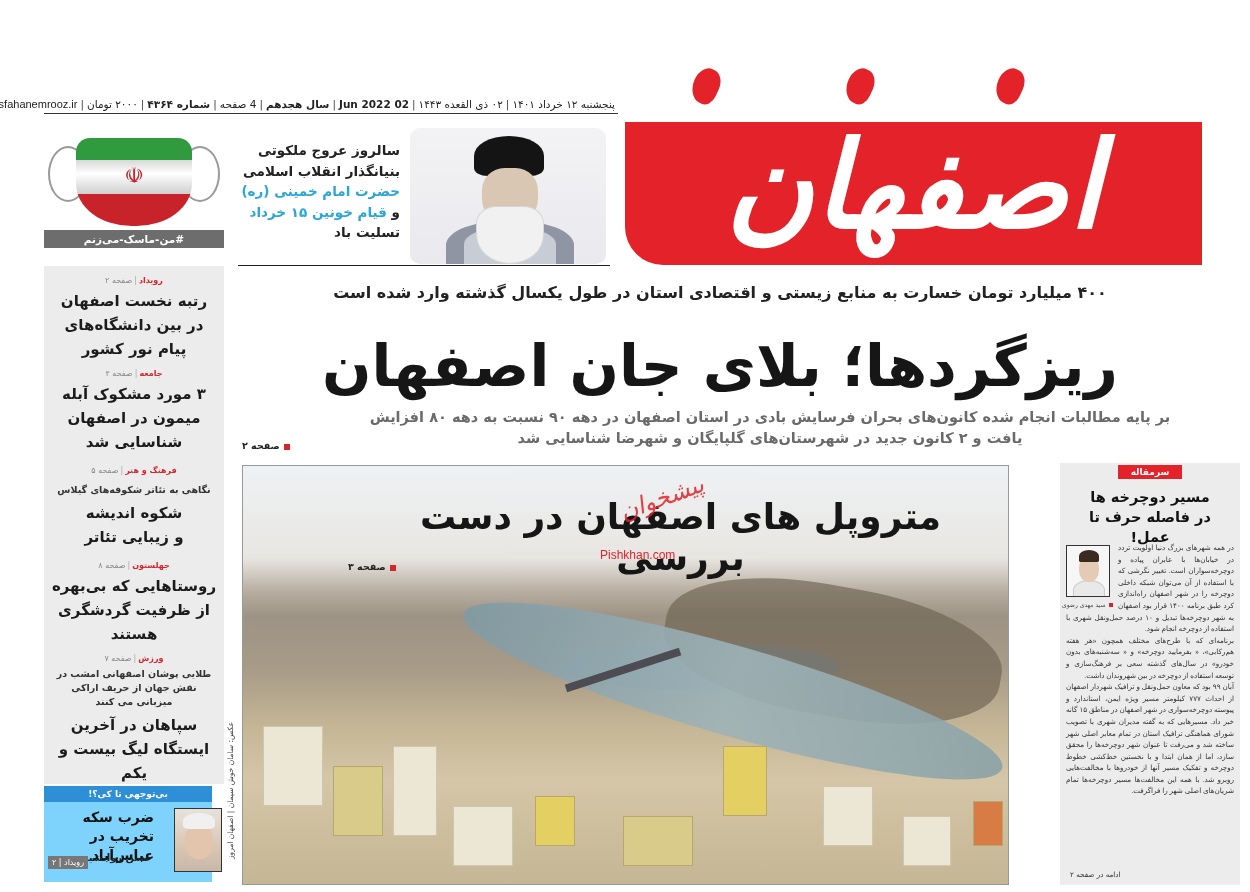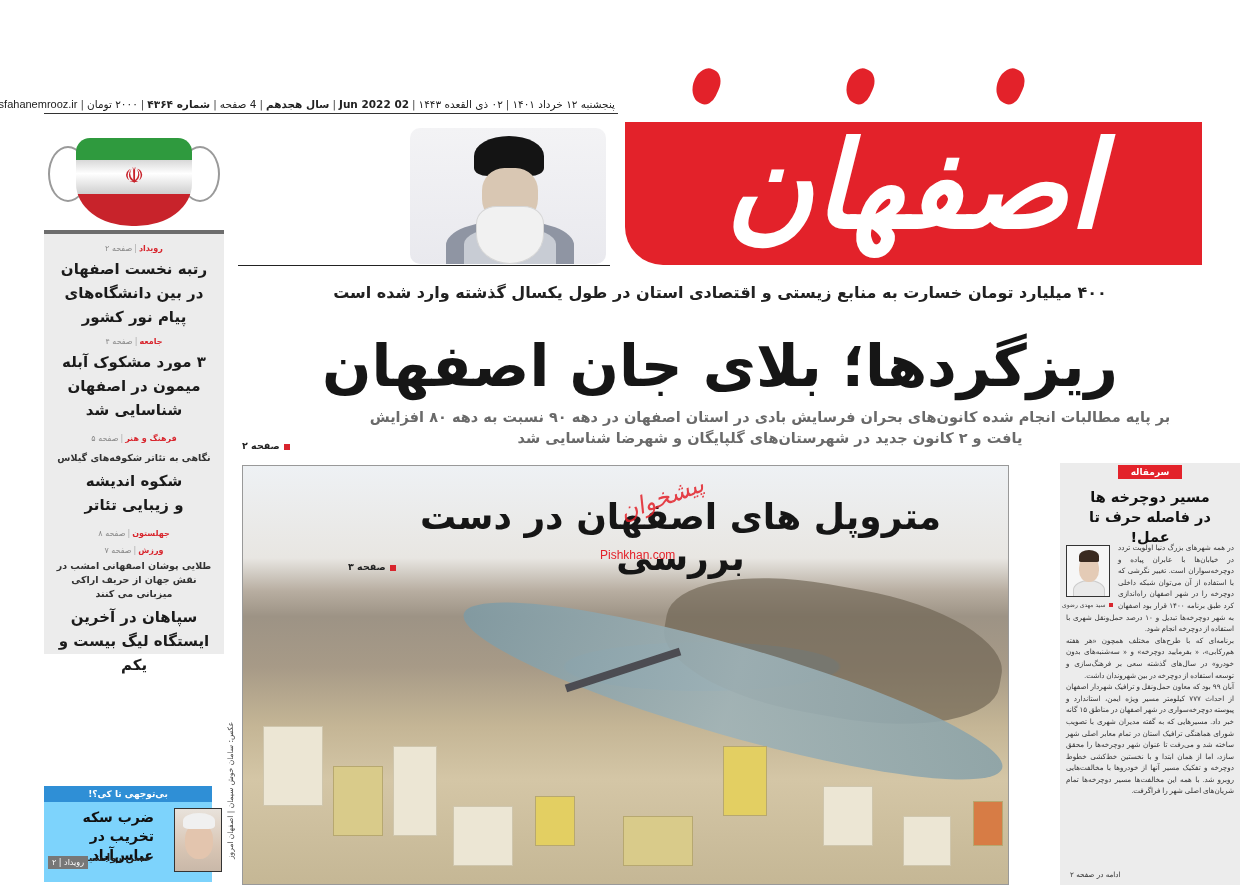--- a/index.html
+++ b/index.html
@@ -70,21 +70,21 @@
     .mask-art .w { height: 34px; background: linear-gradient(180deg,#d8d8d8,#ffffff 40%,#cfcfcf); position: relative; }
     .mask-art .rd { height: 32px; background: #c8232b; }
     .mask-art .emb { position: absolute; left: 50%; top: 2px; transform: translateX(-50%); color: #c8232b; font-size: 22px; line-height: 28px; }
 
     .hashtag {
       left: 44px; top: 230px; width: 180px; height: 18px;
       background: #6d6d6d; color: #fff; font-size: 10.5px; font-weight: bold;
       text-align: center; line-height: 18px;
     }
     .sidebar {
-      left: 44px; top: 234px; width: 180px; height: 420px;
+      left: 44px; top: 266px; width: 180px; height: 518px;
       background: #ececec;
     }
     .sb-item { text-align: center; }
     .sb-kicker { font-size: 8px; color: #888; margin-top: 8px; }
     .sb-kicker .sec { color: #d8252d; font-weight: bold; }
     .sb-kicker .bar { color: #aaa; padding: 0 2px; }
     .sb-title { font-weight: bold; font-size: 15px; line-height: 24px; color: #1b1b1b; margin-top: 4px; }
     .sb-sub { font-size: 9.5px; font-weight: bold; line-height: 14px; color: #333; margin-top: 4px; }
 
     .column-box { left: 44px; top: 786px; width: 168px; height: 96px; background: #7dd3fc; }
@@ -188,20 +188,27 @@
 </div>
 
 <div class="abs memorial">
   <div class="portrait">
     <div class="robe"></div>
       <div class="robe2"></div>
     <div class="turban"></div>
       <div class="face"></div>
       <div class="beard"></div>
   </div>
+  <div class="mtext">
+    <div>سالروز عروج ملکوتی</div>
+    <div>بنیانگذار انقلاب اسلامی</div>
+    <div class="blue">حضرت امام خمینی (ره)</div>
+    <div><span>و </span><span class="blue">قیام خونین ۱۵ خرداد</span></div>
+    <div>تسلیت باد</div>
+  </div>
 </div>
 
 <div class="abs mask-art">
   <div class="strap l"></div>
     <div class="strap r"></div>
   <div class="body">
     <div class="g"></div>
     <div class="w">
         <span class="emb">☫</span>
       </div>
@@ -219,20 +226,21 @@
     <div class="sb-kicker"><span class="sec">جامعه</span><span class="bar">|</span><span>صفحه ۴</span></div>
     <div class="sb-title" style="padding:0 16px;">۳ مورد مشکوک آبله میمون در اصفهان شناسایی شد</div>
   </div>
   <div class="sb-item" style="margin-top:12px;">
     <div class="sb-kicker"><span class="sec">فرهنگ و هنر</span><span class="bar">|</span><span>صفحه ۵</span></div>
     <div class="sb-sub" style="margin-top:8px;">نگاهی به تئاتر شکوفه‌های گیلاس</div>
     <div class="sb-title" style="padding:0 40px;">شکوه اندیشه و زیبایی تئاتر</div>
   </div>
   <div class="sb-item" style="margin-top:12px;">
     <div class="sb-kicker"><span class="sec">جهلستون</span><span class="bar">|</span><span>صفحه ۸</span></div>
+    <div class="sb-title" style="padding:0 4px;">روستاهایی که بی‌بهره از ظرفیت گردشگری هستند</div>
   </div>
   <div class="sb-item" style="margin-top:8px;">
     <div class="sb-kicker"><span class="sec">ورزش</span><span class="bar">|</span><span>صفحه ۷</span></div>
     <div class="sb-sub" style="padding:0 12px;">طلایی پوشان اصفهانی امشب در نقش جهان از حریف اراکی میزبانی می کنند</div>
     <div class="sb-title" style="padding:0 6px;">سپاهان در آخرین ایستگاه لیگ بیست و یکم</div>
   </div>
 </div>
 
 <div class="abs column-box">
   <div class="cb-head">بی‌توجهی تا کی؟!</div>

